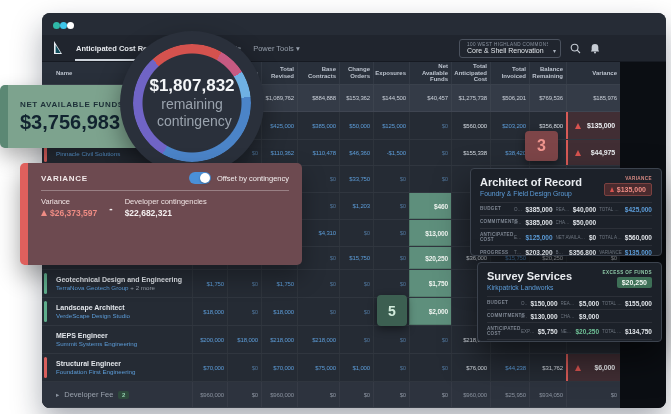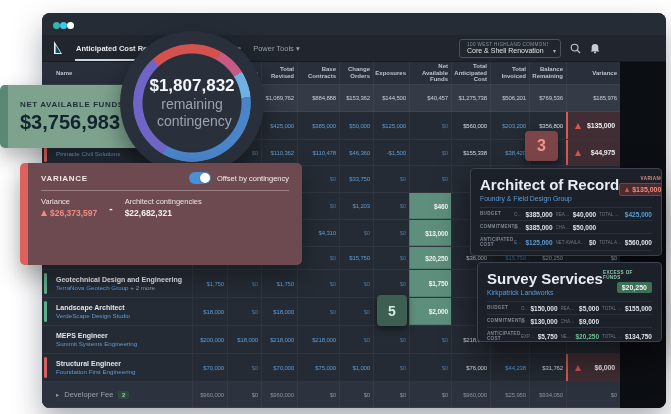--- a/index.html
+++ b/index.html
@@ -107,21 +107,21 @@
   .bd-white{font-size:8.5px;font-weight:bold;color:#f5f0f0;}
   .bd-minus{font-size:10px;font-weight:bold;color:#f5f0f0;margin:6px 12px 0 12px;}
   .tri.red2{border-bottom-color:#ef8c84;}
 
   
   .popup{position:absolute;background:#1c2129;border:1px solid #3c434e;border-radius:4px;
          box-shadow:0 16px 34px rgba(0,0,0,.55);padding:7px 9px 2px 9px;z-index:7;overflow:hidden;}
   .popup-architect{left:470px;top:168px;width:192px;height:88px;}
   .popup-survey{left:477px;top:262px;width:185px;height:80px;}
   .p-head{display:flex;align-items:flex-start;}
-  .p-title{font-size:15px;font-weight:bold;color:#e9ecf0;white-space:nowrap;}
+  .p-title{font-size:11px;font-weight:bold;color:#e9ecf0;white-space:nowrap;}
   .p-co{font-size:6.8px;color:#5c9cd8;margin-top:2px;white-space:nowrap;}
   .p-flag{margin-left:auto;display:flex;flex-direction:column;align-items:flex-end;gap:2px;}
   .p-flag-label{font-size:4.6px;font-weight:bold;letter-spacing:.4px;}
   .p-flag-label.red{color:#d98b84;} .p-flag-label.green{color:#8fc9a8;}
   .p-flag-badge{display:flex;align-items:center;gap:3px;font-size:7px;font-weight:bold;
                 border-radius:2px;padding:2px 5px;}
   .p-flag-badge.red{background:#4a2b2e;color:#ef8d85;border:1px solid #7c4140;}
   .p-flag-badge.green{background:#3e7057;color:#eef6f0;}
   .tri.sm{border-left-width:2.8px;border-right-width:2.8px;border-bottom-width:5px;}
   .p-rows{margin-top:5px;}
@@ -421,21 +421,21 @@
     <div class="var-breakdown">
       <div class="bd-col">
         <div class="bd-label">Variance</div>
         <div class="bd-valrow">
           <span class="tri red2"></span>
           <span class="bd-red">$26,373,597</span>
         </div>
       </div>
       <div class="bd-minus">-</div>
       <div class="bd-col">
-        <div class="bd-label">Architect contingencies</div>
+        <div class="bd-label">Developer contingencies</div>
         <div class="bd-valrow">
           <span class="bd-white">$22,682,321</span>
         </div>
       </div>
     </div>
   </div>
 
   <div id="popups">
       <div class="popup popup-architect">
         <div class="p-head">

